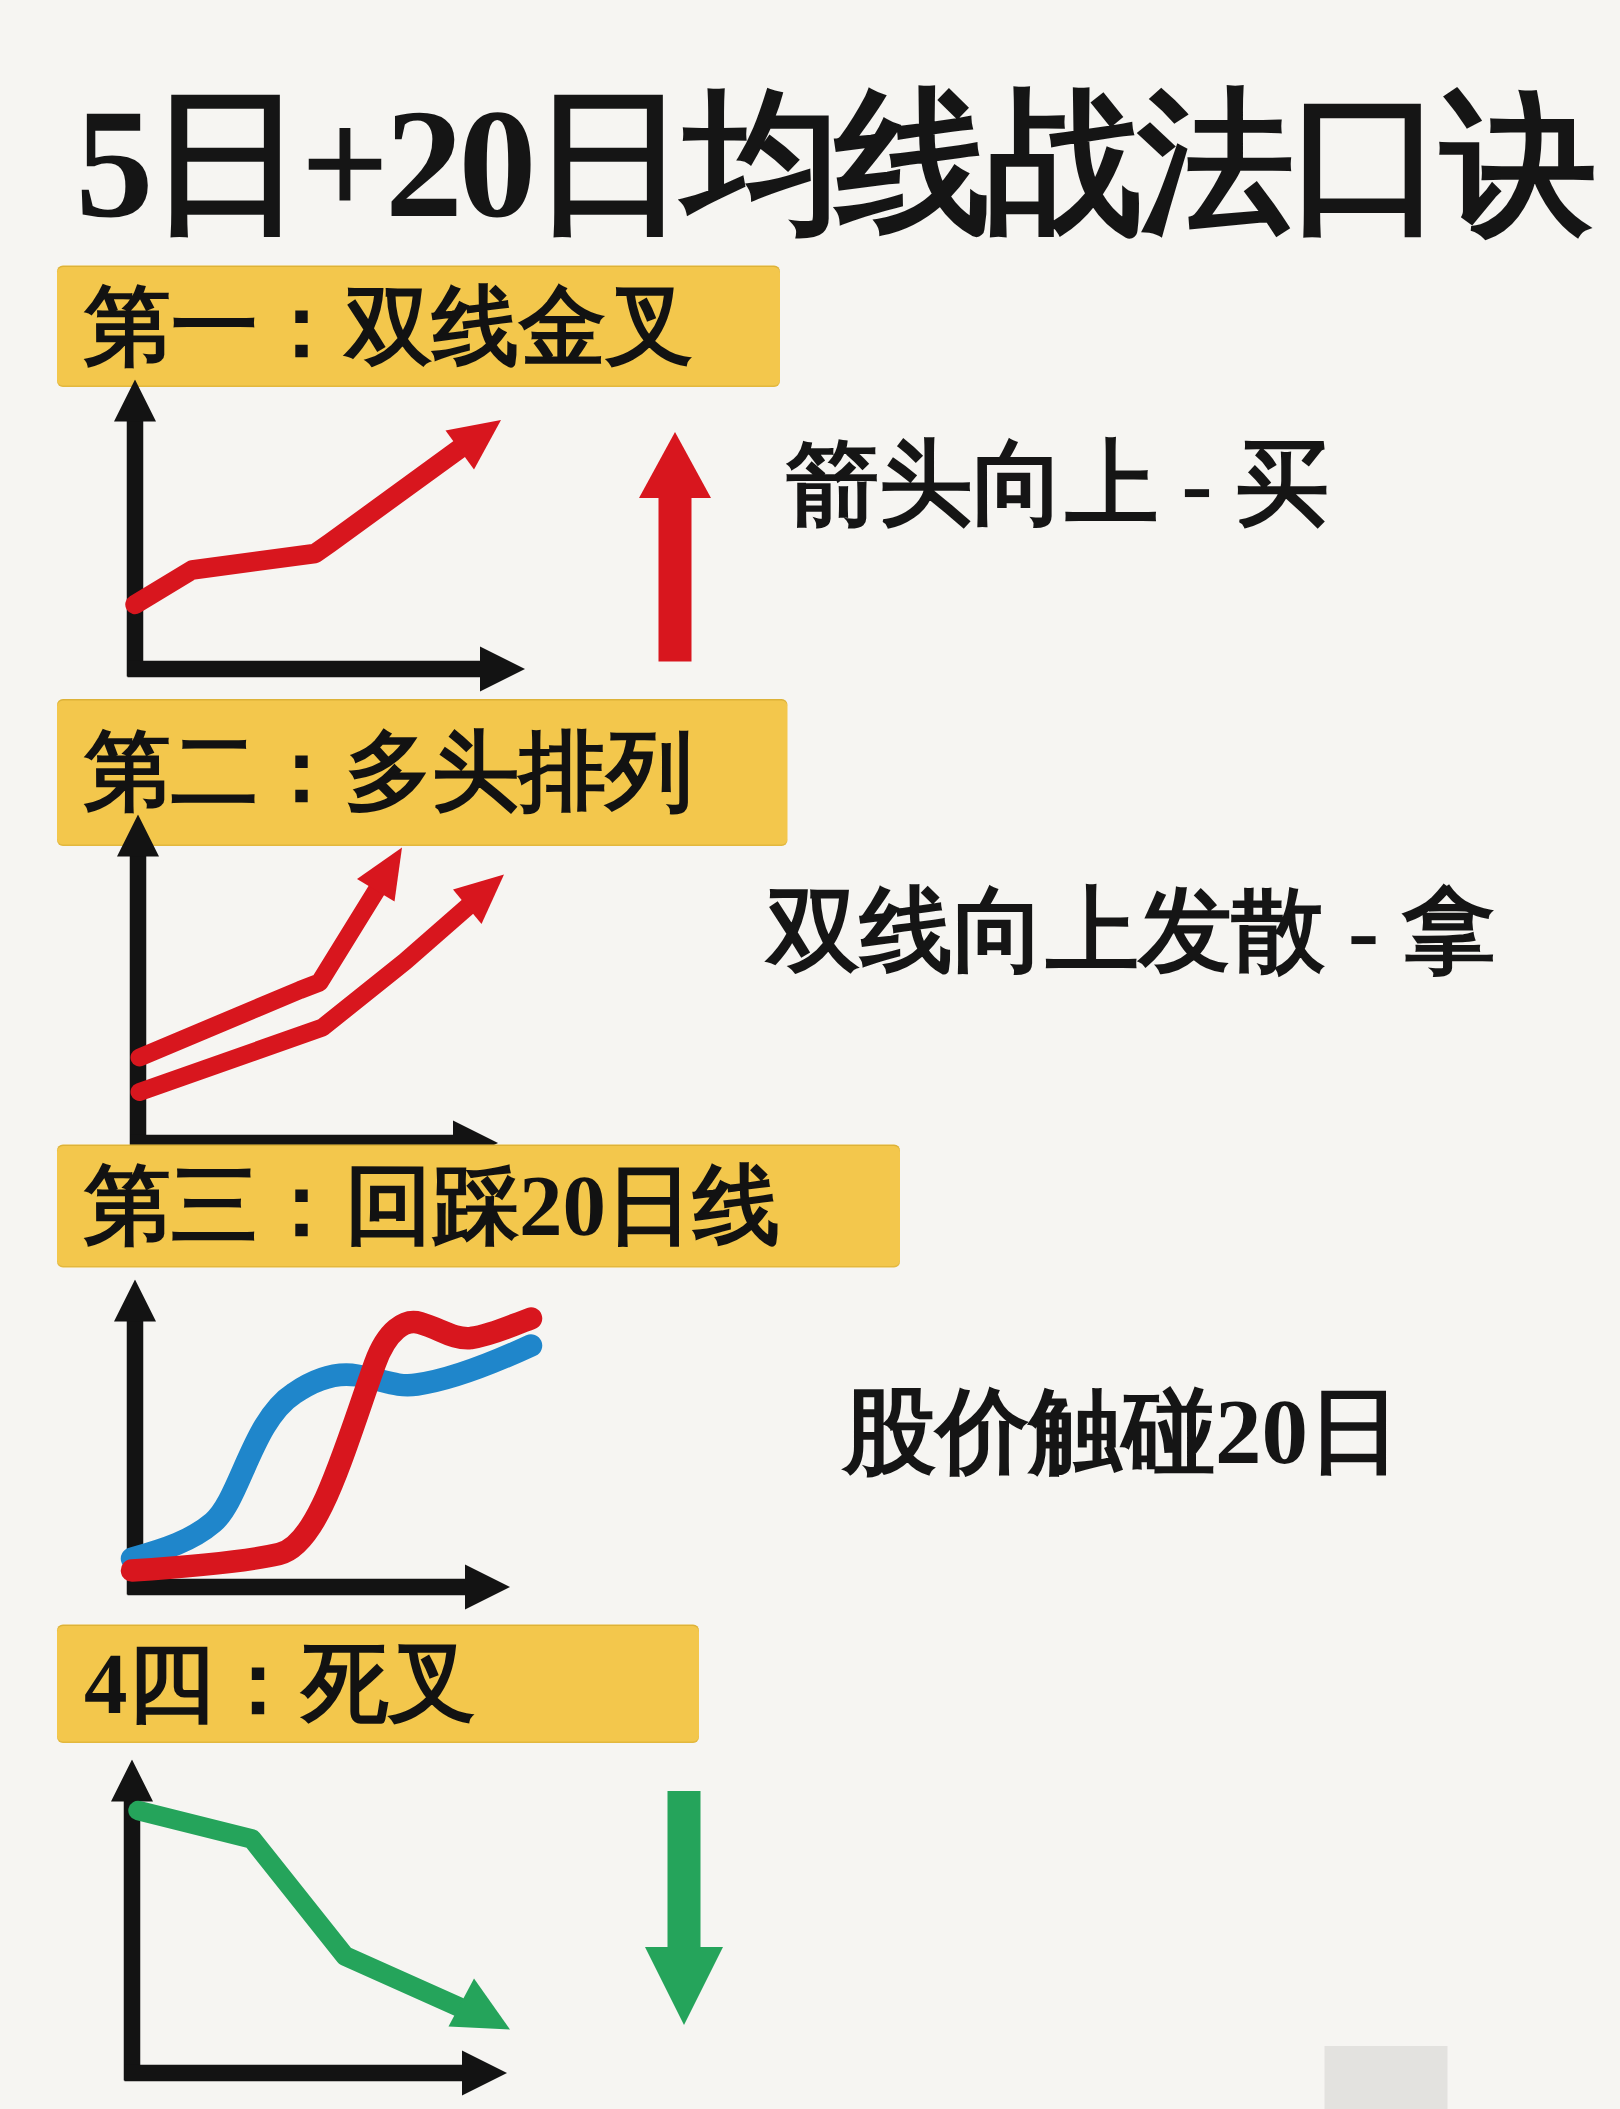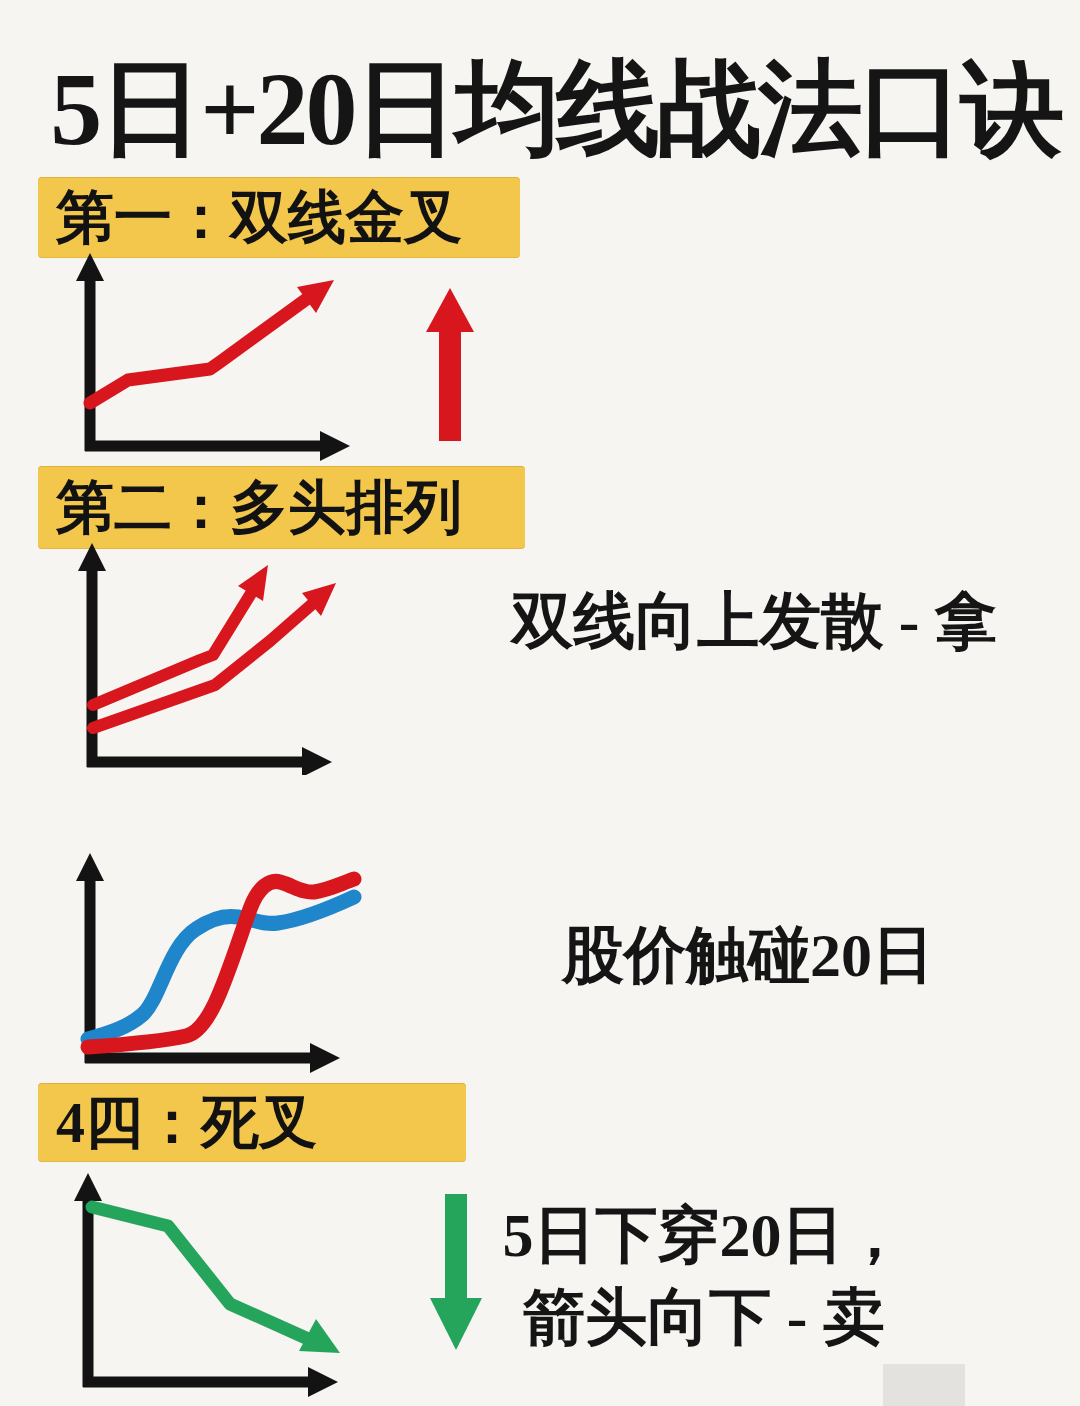--- a/index.html
+++ b/index.html
@@ -35,21 +35,21 @@
     background:var(--highlight-yellow);
     border-radius:4px;
     font-weight:800;
     color:#121212;
     display:flex;align-items:center;
     padding-left:18px;
     white-space:nowrap;
     box-shadow:0 1px 0 rgba(180,140,20,.35) inset, 0 -1px 0 rgba(180,140,20,.25) inset;
   }
   .heading-1{left:38px;top:177px;width:482px;height:81px;font-size:58px;}
-  .heading-2{left:38px;top:466px;width:487px;height:83px;font-size:58px;}
+  .heading-2{left:38px;top:466px;width:487px;height:98px;font-size:58px;}
   .heading-3{left:38px;top:763px;width:562px;height:82px;font-size:58px;}
   .heading-4{left:38px;top:1083px;width:428px;height:79px;font-size:58px;}
   .chart{position:absolute;}
   .chart-1{left:60px;top:253px;}
   .chart-2{left:60px;top:543px;}
   .chart-3{left:60px;top:853px;}
   .chart-4{left:58px;top:1173px;}
   .signal-arrow{position:absolute;}
   .signal-up{left:422px;top:288px;}
   .signal-down{left:426px;top:1192px;}
@@ -101,20 +101,21 @@
       <polygon class="fill-red" points="274,27 256,60 237,34"></polygon>
     </g>
   </svg>
 
   <svg class="signal-arrow signal-up" width="56" height="155" viewBox="0 0 56 155">
     <polygon class="fill-red" points="28,0 4,44 52,44"></polygon>
     <rect class="fill-red" x="17" y="40" width="22" height="113"></rect>
   </svg>
 
   <div class="note note-1">
+    <div>箭头向上 - 买</div>
   </div>
 
   <div class="section-heading heading-2">
     <span>第二：多头排列</span>
   </div>
 
   <svg class="chart chart-2" width="300" height="232" viewBox="0 0 300 232">
     <g>
       <line class="stroke-axis" x1="32" y1="18" x2="32" y2="224" stroke-width="11"></line>
       <polygon class="fill-axis" points="32,0 18,28 46,28"></polygon>
@@ -128,20 +129,23 @@
     <g>
       <path class="stroke-red" d="M 33 185 L 155 142 L 210 98 L 258 56" stroke-width="12" stroke-linejoin="round" stroke-linecap="round"></path>
       <polygon class="fill-red" points="276,40 261,73 242,50"></polygon>
     </g>
   </svg>
 
   <div class="note note-2">
     <div>双线向上发散 - 拿</div>
   </div>
 
+  <div class="section-heading heading-3">
+    <span>第三：回踩20日线</span>
+  </div>
 
   <svg class="chart chart-3" width="310" height="222" viewBox="0 0 310 222">
     <g>
       <line class="stroke-axis" x1="30" y1="18" x2="30" y2="210" stroke-width="11"></line>
       <polygon class="fill-axis" points="30,0 16,28 44,28"></polygon>
       <line class="stroke-axis" x1="25" y1="205" x2="258" y2="205" stroke-width="11"></line>
       <polygon class="fill-axis" points="280,205 250,190 250,220"></polygon>
     </g>
     <path class="stroke-blue" d="M 28 186 C 50 180, 68 174, 82 162 C 100 147, 108 94, 136 76 C 152 65, 166 62, 178 64 C 196 67, 204 72, 218 70 C 240 67, 268 56, 294 44" stroke-width="15" stroke-linecap="round"></path>
     <path class="stroke-red" d="M 28 194 C 58 192, 100 189, 126 183 C 152 177, 168 118, 190 56 C 198 34, 210 26, 220 29 C 234 33, 242 40, 254 39 C 268 37, 280 31, 294 26" stroke-width="15" stroke-linecap="round"></path>
@@ -166,20 +170,16 @@
       <path class="stroke-green" d="M 34 34 L 110 53 L 172 131 L 248 165" stroke-width="13" stroke-linejoin="round" stroke-linecap="round"></path>
       <polygon class="fill-green" points="282,180 241,178 258,146"></polygon>
     </g>
   </svg>
 
   <svg class="signal-arrow signal-down" width="60" height="160" viewBox="0 0 60 160">
     <rect class="fill-green" x="19" y="2" width="22" height="110"></rect>
     <polygon class="fill-green" points="30,158 4,106 56,106"></polygon>
   </svg>
 
-  <div class="note note-4">
-    <div>5日下穿20日，</div>
-    <div>箭头向下 - 卖</div>
-  </div>
 
   <div class="watermark-square"></div>
 
 </div>
 
 </body></html>

